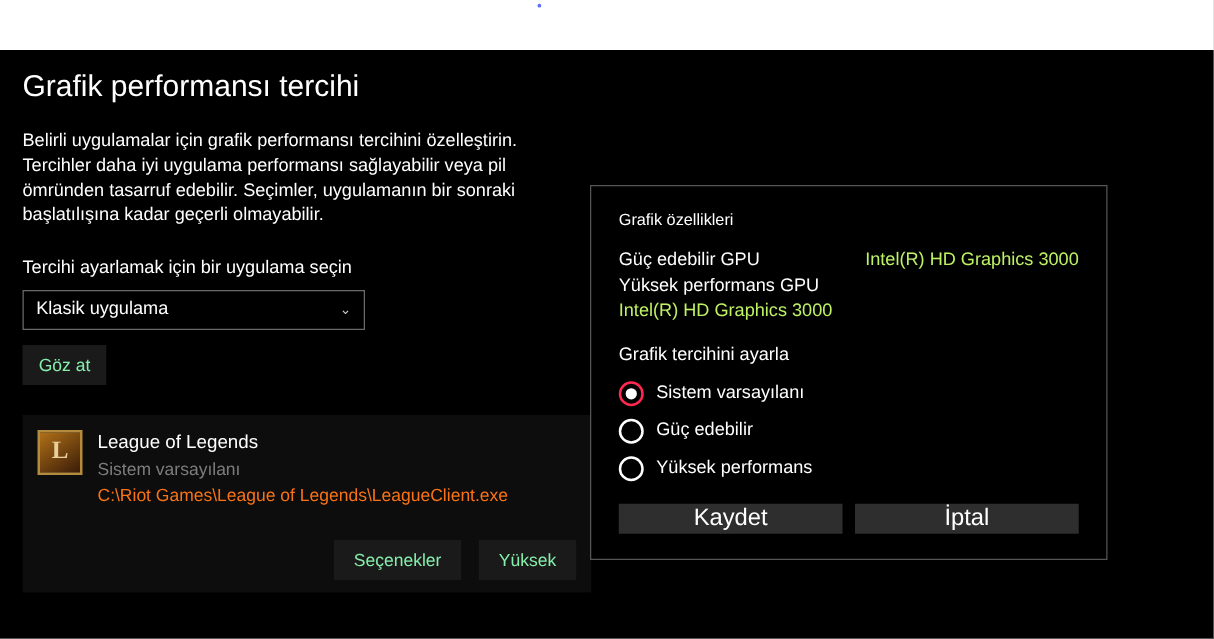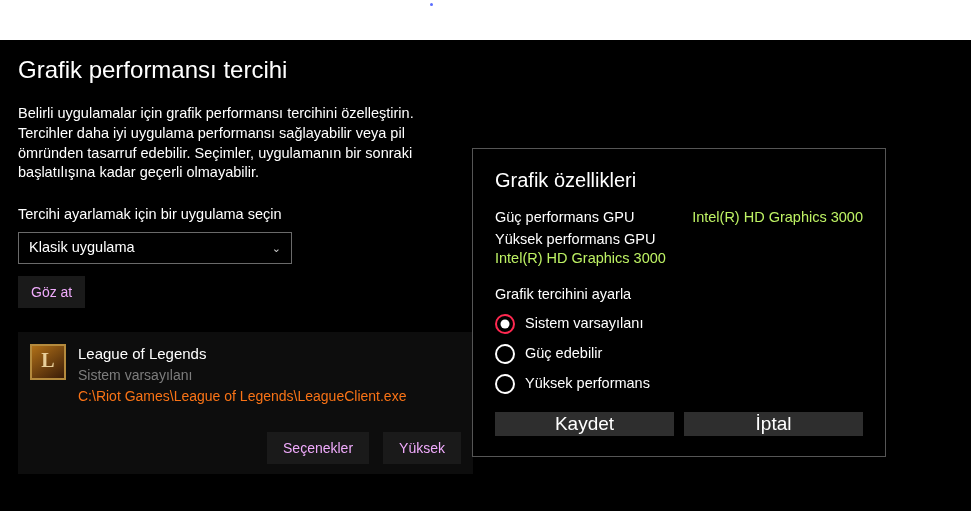--- a/index.html
+++ b/index.html
@@ -64,21 +64,21 @@
     cursor: pointer;
   }
   .chev {
     font-size: 11px;
     color: #cfcfcf;
   }
   .btn {
     height: 32px;
     background: #1a1a1a;
     border: none;
-    color: #f0abfc;
+    color: #86efac;
     padding: 0 13px;
     font-size: 14px;
     cursor: pointer;
     display:inline-flex;
     align-items:center;
   }
   .browse {
     margin-bottom: 24px;
   }
   .app-card {
@@ -125,21 +125,21 @@
     position:absolute;
     left:472px;
     top:108px;
     width:414px;
     border:1px solid #555;
     background:#000;
     padding:18px 22px 20px 22px;
   }
   .panel h2 {
     font-weight:400;
-    font-size:20px;
+    font-size:13px;
     margin-bottom:14px;
   }
   .gpu-row { display:flex; justify-content:space-between; font-size:14.5px; }
   .gpu-row .v { color:#bef264; }
   .gpu-row + .gpu-row { margin-top:2px;flex-direction:column; }
   .pref-label { margin:16px 0 10px 0; }
   .radio-row {
     display:flex;
     align-items:center;
     gap:10px;
@@ -207,21 +207,21 @@
     </div>
     <div class="app-actions">
       <button class="btn">Seçenekler</button>
       <button class="btn">Yüksek</button>
     </div>
   </div>
 
   <div class="panel">
     <h2>Grafik özellikleri</h2>
     <div class="gpu-row">
-      <span>Güç performans GPU</span>
+      <span>Güç edebilir GPU</span>
       <span class="v">Intel(R) HD Graphics 3000</span>
     </div>
     <div class="gpu-row">
       <span>Yüksek performans GPU</span>
       <span class="v">Intel(R) HD Graphics 3000</span>
     </div>
     <div class="pref-label">Grafik tercihini ayarla</div>
 
     <div class="radio-row">
       <div class="radio selected"></div>

